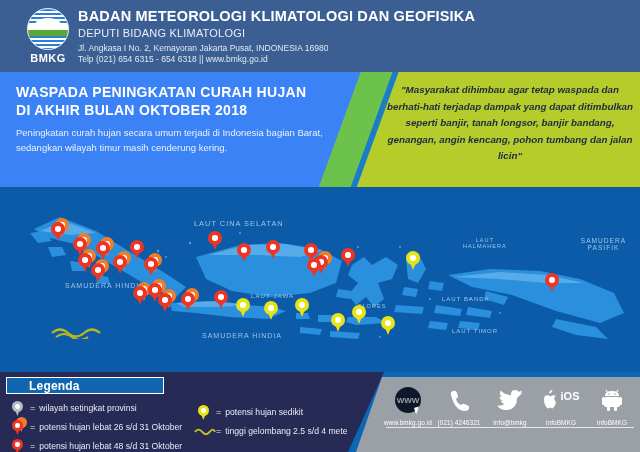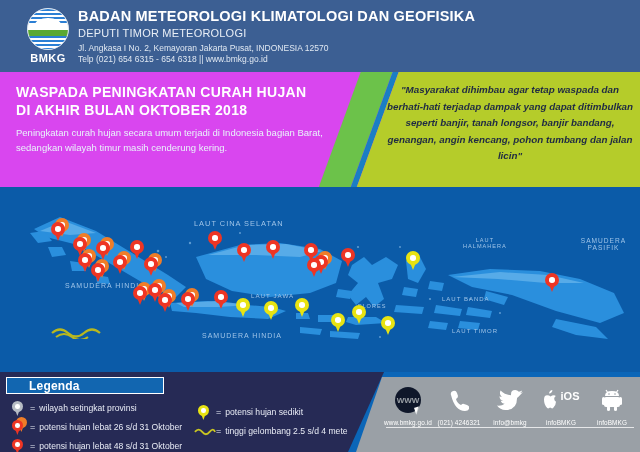--- a/index.html
+++ b/index.html
@@ -62,21 +62,21 @@
   }
   .hdr-line3, .hdr-line4 {
     font-size: 8.5px; color: #e0e8f2; line-height: 11px;
   }
   .hdr-line3 { margin-top: 3px; }
 
   
   .banner {
     position: absolute; left: 0; top: 72px;
     width: 640px; height: 134px;
-    background: #d946ef;
+    background: #3b82f6;
     overflow: hidden;
   }
   .banner-left {
     position: absolute; left: 16px; top: 12px; width: 330px;
   }
   .ban-title {
     font-size: 14px; font-weight: bold; color: #ffffff;
     line-height: 17.5px; letter-spacing: 0.3px;
   }
   .ban-sub {
@@ -233,22 +233,22 @@
         <div class="lg-sky"></div>
         <div class="lg-cloud"></div>
         <div class="lg-cloud2"></div>
         <div class="lg-land"></div>
         <div class="lg-water"></div>
       </div>
       <div class="logo-text">BMKG</div>
     </div>
     <div class="header-text">
       <div class="hdr-line1">BADAN METEOROLOGI KLIMATOLOGI DAN GEOFISIKA</div>
-      <div class="hdr-line2">DEPUTI TIMOR METEOROLOGI</div>
-      <div class="hdr-line3">Jl. Angkasa I No. 2, Kemayoran Jakarta Pusat, INDONESIA 12570</div>
+      <div class="hdr-line2">DEPUTI BIDANG KLIMATOLOGI</div>
+      <div class="hdr-line3">Jl. Angkasa I No. 2, Kemayoran Jakarta Pusat, INDONESIA 16980</div>
       <div class="hdr-line4">Telp (021) 654 6315 - 654 6318 || www.bmkg.go.id</div>
     </div>
   </div>
 
   <div class="banner">
     <div class="band band-green"></div>
     <div class="band band-blue2"></div>
     <div class="band band-yellow"></div>
     <div class="banner-left">
       <div class="ban-title" style="white-space:pre-line">WASPADA PENINGKATAN CURAH HUJAN

